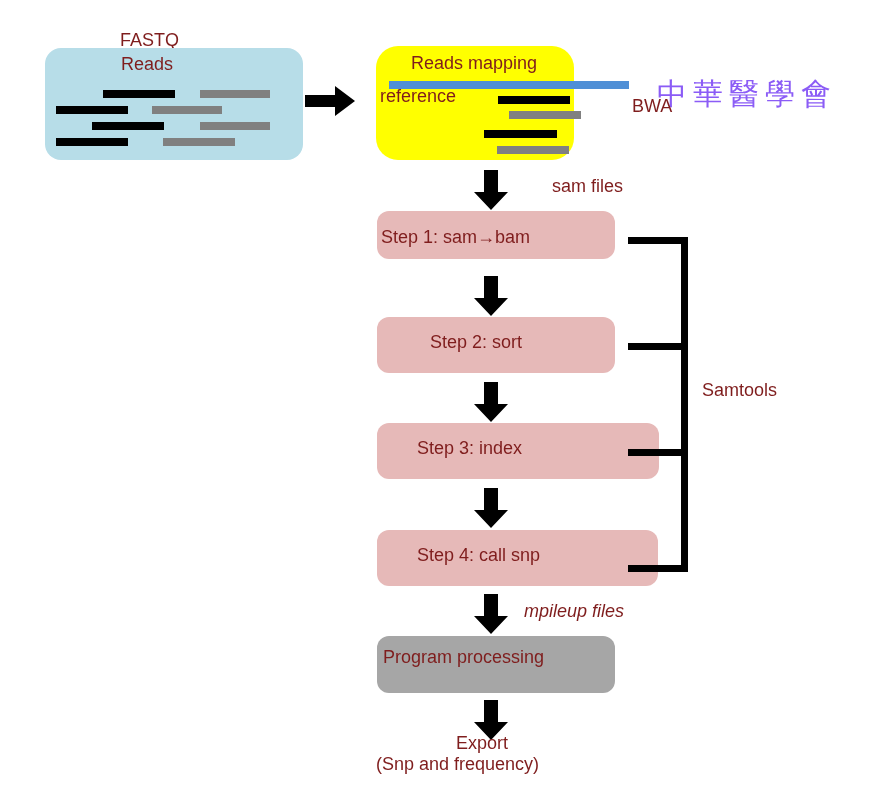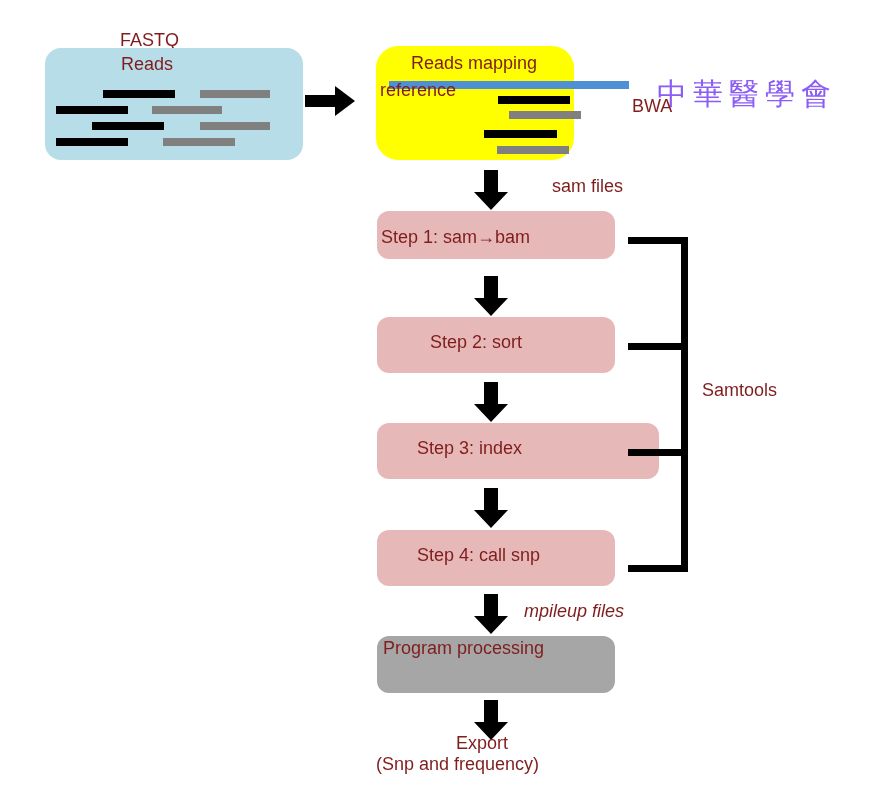--- a/index.html
+++ b/index.html
@@ -30,21 +30,21 @@
   <div class="bar gray" style="left:118px; top:90px; width:72px;"></div>
 </div>
 
 <svg class="abs" style="left:305px; top:86px;" width="50" height="30" viewBox="0 0 50 30">
   <polygon points="0,9 30,9 30,0 50,15 30,30 30,21 0,21" fill="#000"></polygon>
 </svg>
 
 <div class="box" style="left:376px; top:46px; width:198px; height:114px; background:#ffff00; border-radius:22px;">
   <div class="txt" style="left:35px; top:7px;">Reads mapping</div>
   <div class="abs" style="left:13px; top:35px; width:240px; height:8px; background:#4f8fd6;"></div>
-  <div class="txt" style="left:4px; top:34px;">reference</div>
+  <div class="txt" style="left:4px; top:40px;">reference</div>
   <div class="bar black" style="left:122px; top:50px; width:72px;"></div>
   <div class="bar gray" style="left:133px; top:65px; width:72px;"></div>
   <div class="bar black" style="left:108px; top:84px; width:73px;"></div>
   <div class="bar gray" style="left:121px; top:100px; width:72px;"></div>
 </div>
 <div class="watermark" style="left:625px; top:74px;">中華醫學會</div>
 <div class="txt" style="left:632px; top:96px;">BWA</div>
 
 <svg class="arrow" style="left:474px; top:170px;" viewBox="0 0 34 40">
     <polygon points="10,0 24,0 24,22 34,22 17,40 0,22 10,22" fill="#000"></polygon>
@@ -65,37 +65,37 @@
     <polygon points="10,0 24,0 24,22 34,22 17,40 0,22 10,22" fill="#000"></polygon>
   </svg>
 
 <div class="box" style="left:377px; top:423px; width:282px; height:56px; background:#e6b9b8; border-radius:12px;text-decoration:underline;">
   <div class="txt" style="left:40px; top:15px;">Step 3: index</div>
 </div>
 <svg class="arrow" style="left:474px; top:488px;" viewBox="0 0 34 40">
     <polygon points="10,0 24,0 24,22 34,22 17,40 0,22 10,22" fill="#000"></polygon>
   </svg>
 
-<div class="box" style="left:377px; top:530px; width:238px; height:56px; background:#e6b9b8; border-radius:12px;">
+<div class="box" style="left:377px; top:530px; width:238px; height:56px; background:#e6b9b8; border-radius:12px;padding-left:43px;">
   <div class="txt" style="left:40px; top:15px;">Step 4: call snp</div>
 </div>
 
 <div class="abs" style="left:628px; top:237px; width:60px; height:7px; background:#000;"></div>
 <div class="abs" style="left:628px; top:343px; width:60px; height:7px; background:#000;"></div>
 <div class="abs" style="left:628px; top:449px; width:60px; height:7px; background:#000;"></div>
 <div class="abs" style="left:628px; top:565px; width:60px; height:7px; background:#000;"></div>
 <div class="abs" style="left:681px; top:237px; width:7px; height:335px; background:#000;"></div>
 <div class="txt" style="left:702px; top:380px;">Samtools</div>
 
 <svg class="arrow" style="left:474px; top:594px;" viewBox="0 0 34 40">
     <polygon points="10,0 24,0 24,22 34,22 17,40 0,22 10,22" fill="#000"></polygon>
   </svg>
 <div class="txt" style="left:524px; top:601px;font-style:italic;">mpileup files</div>
 
 <div class="box" style="left:377px; top:636px; width:238px; height:57px; background:#a6a6a6; border-radius:12px;">
-  <div class="txt" style="left:6px; top:2px;">Program processing</div>
+  <div class="txt" style="left:6px; top:11px;">Program processing</div>
 </div>
 
 <svg class="arrow" style="left:474px; top:700px;" viewBox="0 0 34 40">
     <polygon points="10,0 24,0 24,22 34,22 17,40 0,22 10,22" fill="#000"></polygon>
   </svg>
 <div class="txt" style="left:456px; top:733px;">Export</div>
 <div class="txt" style="left:376px; top:754px;">(Snp and frequency)</div>
 
 </body></html>

